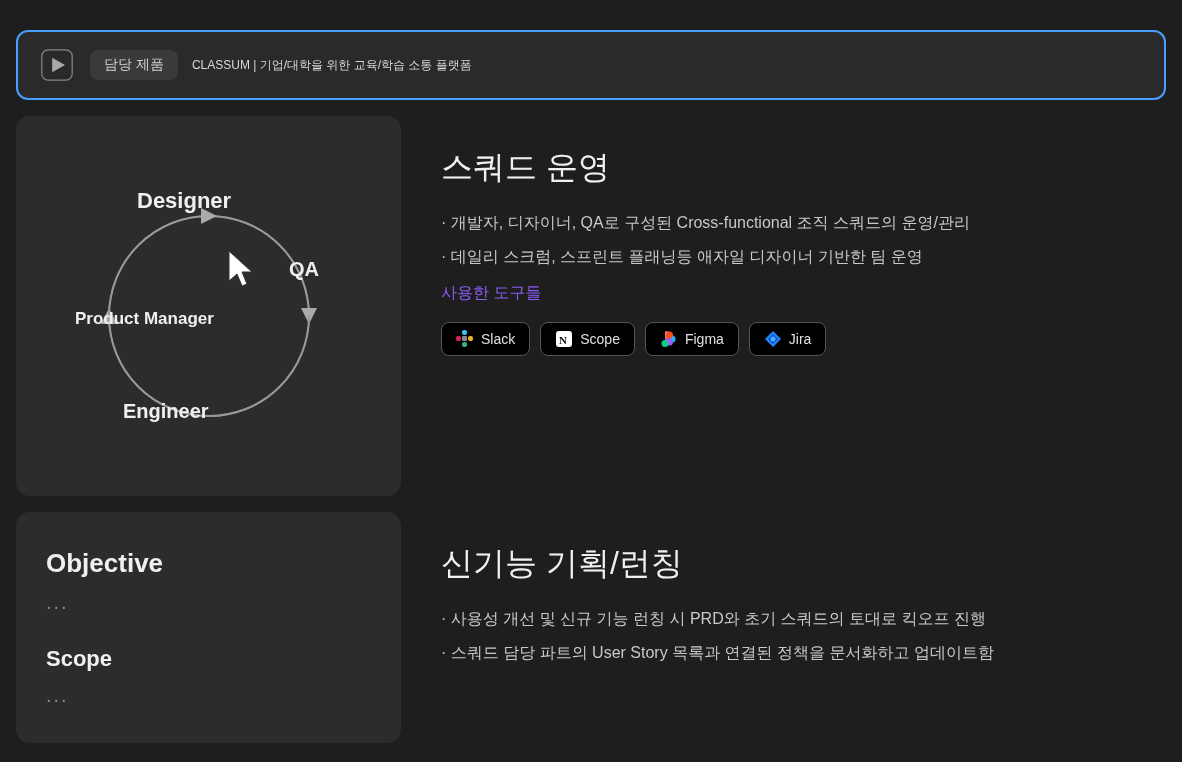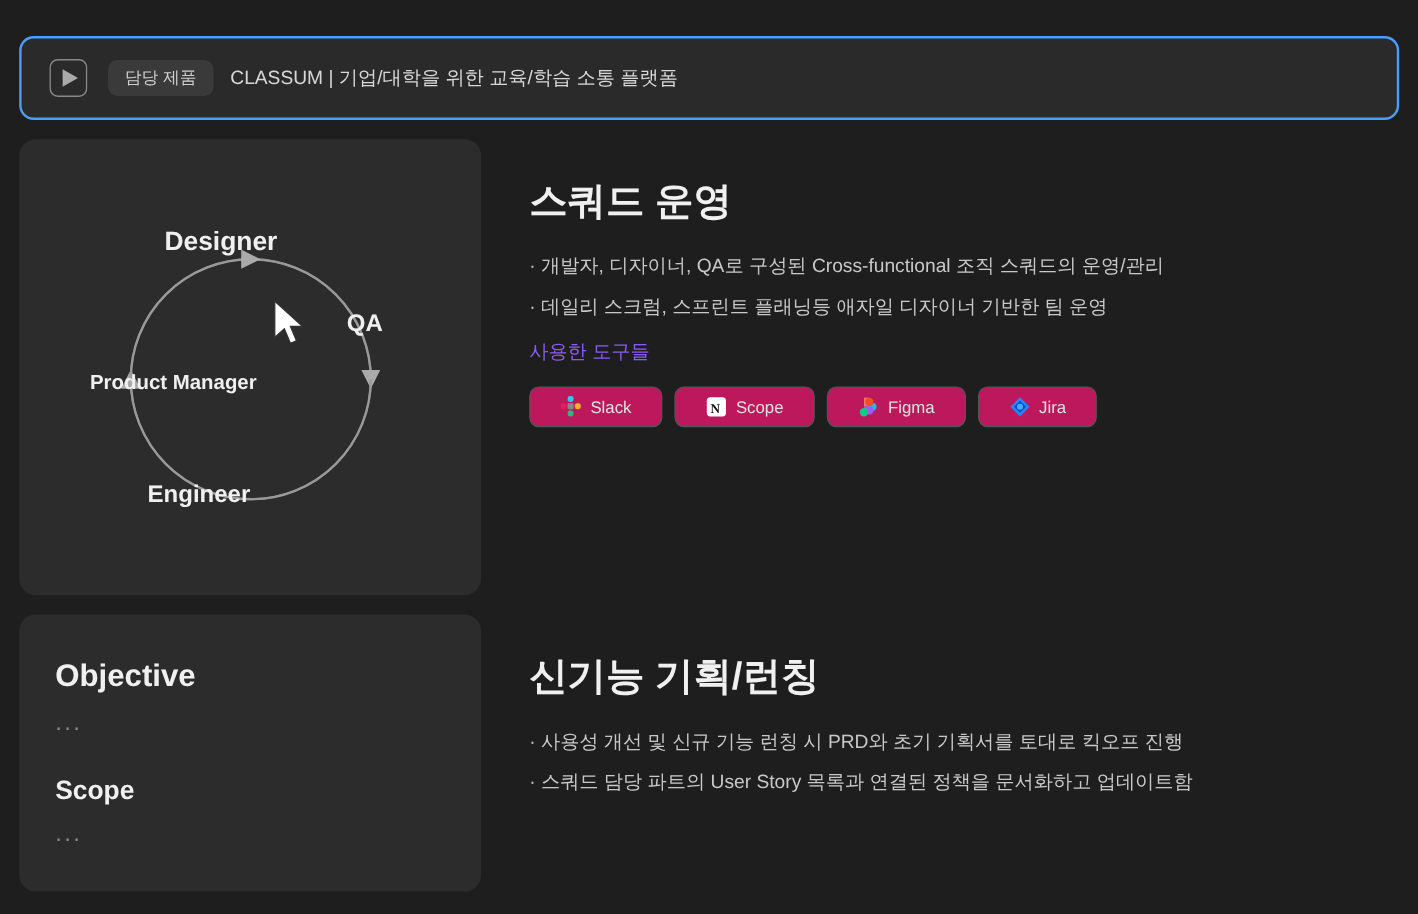--- a/index.html
+++ b/index.html
@@ -54,21 +54,21 @@
       background-color: #3a3a3a;
       border-radius: 8px;
       padding: 6px 14px;
       font-size: 14px;
       color: #d0d0d0;
       white-space: nowrap;
       flex-shrink: 0;
     }
 
     .header-title {
-      font-size: 16px;
+      font-size: 12px;
       color: #d8d8d8;
       font-weight: 400;
     }
 
     
     .section-row {
       display: flex;
       gap: 0;
       align-items: flex-start;
     }
@@ -111,21 +111,21 @@
     .content-area {
       flex: 1;
       padding: 30px 40px;
       display: flex;
       flex-direction: column;
       gap: 14px;
     }
 
     .section-title {
       font-size: 32px;
-      font-weight: 700;
+      font-weight: 400;
       color: #f0f0f0;
       margin-bottom: 6px;
     }
 
     .bullet-list {
       list-style: none;
       display: flex;
       flex-direction: column;
       gap: 8px;
     }
@@ -150,24 +150,24 @@
       display: flex;
       gap: 10px;
       flex-wrap: wrap;
       margin-top: 4px;
     }
 
     .tool-badge {
       display: flex;
       align-items: center;
       gap: 7px;
-      background-color: #be185d;
+      background-color: #000000;
       border: 1px solid #555;
       border-radius: 8px;
-      padding: 7px 25px;
+      padding: 7px 14px;
       font-size: 14px;
       color: #e0e0e0;
       justify-content: space-between;
     }
 
     
     .obj-title {
       font-size: 26px;
       font-weight: 700;
       color: #f0f0f0;
@@ -291,18 +291,18 @@
     <div class="image-card-2">
       <div class="obj-title">Objective</div>
       <div class="obj-dots">...</div>
       <div class="scope-title">Scope</div>
       <div class="obj-dots">...</div>
     </div>
 
     <div class="content-area">
       <h2 class="section-title">신기능 기획/런칭</h2>
       <ul class="bullet-list">
-        <li>사용성 개선 및 신규 기능 런칭 시 PRD와 초기 기획서를 토대로 킥오프 진행</li>
+        <li>사용성 개선 및 신규 기능 런칭 시 PRD와 초기 스쿼드의 토대로 킥오프 진행</li>
         <li>스쿼드 담당 파트의 User Story 목록과 연결된 정책을 문서화하고 업데이트함</li>
       </ul>
     </div>
   </div>
 </div>
 
 </body></html>

